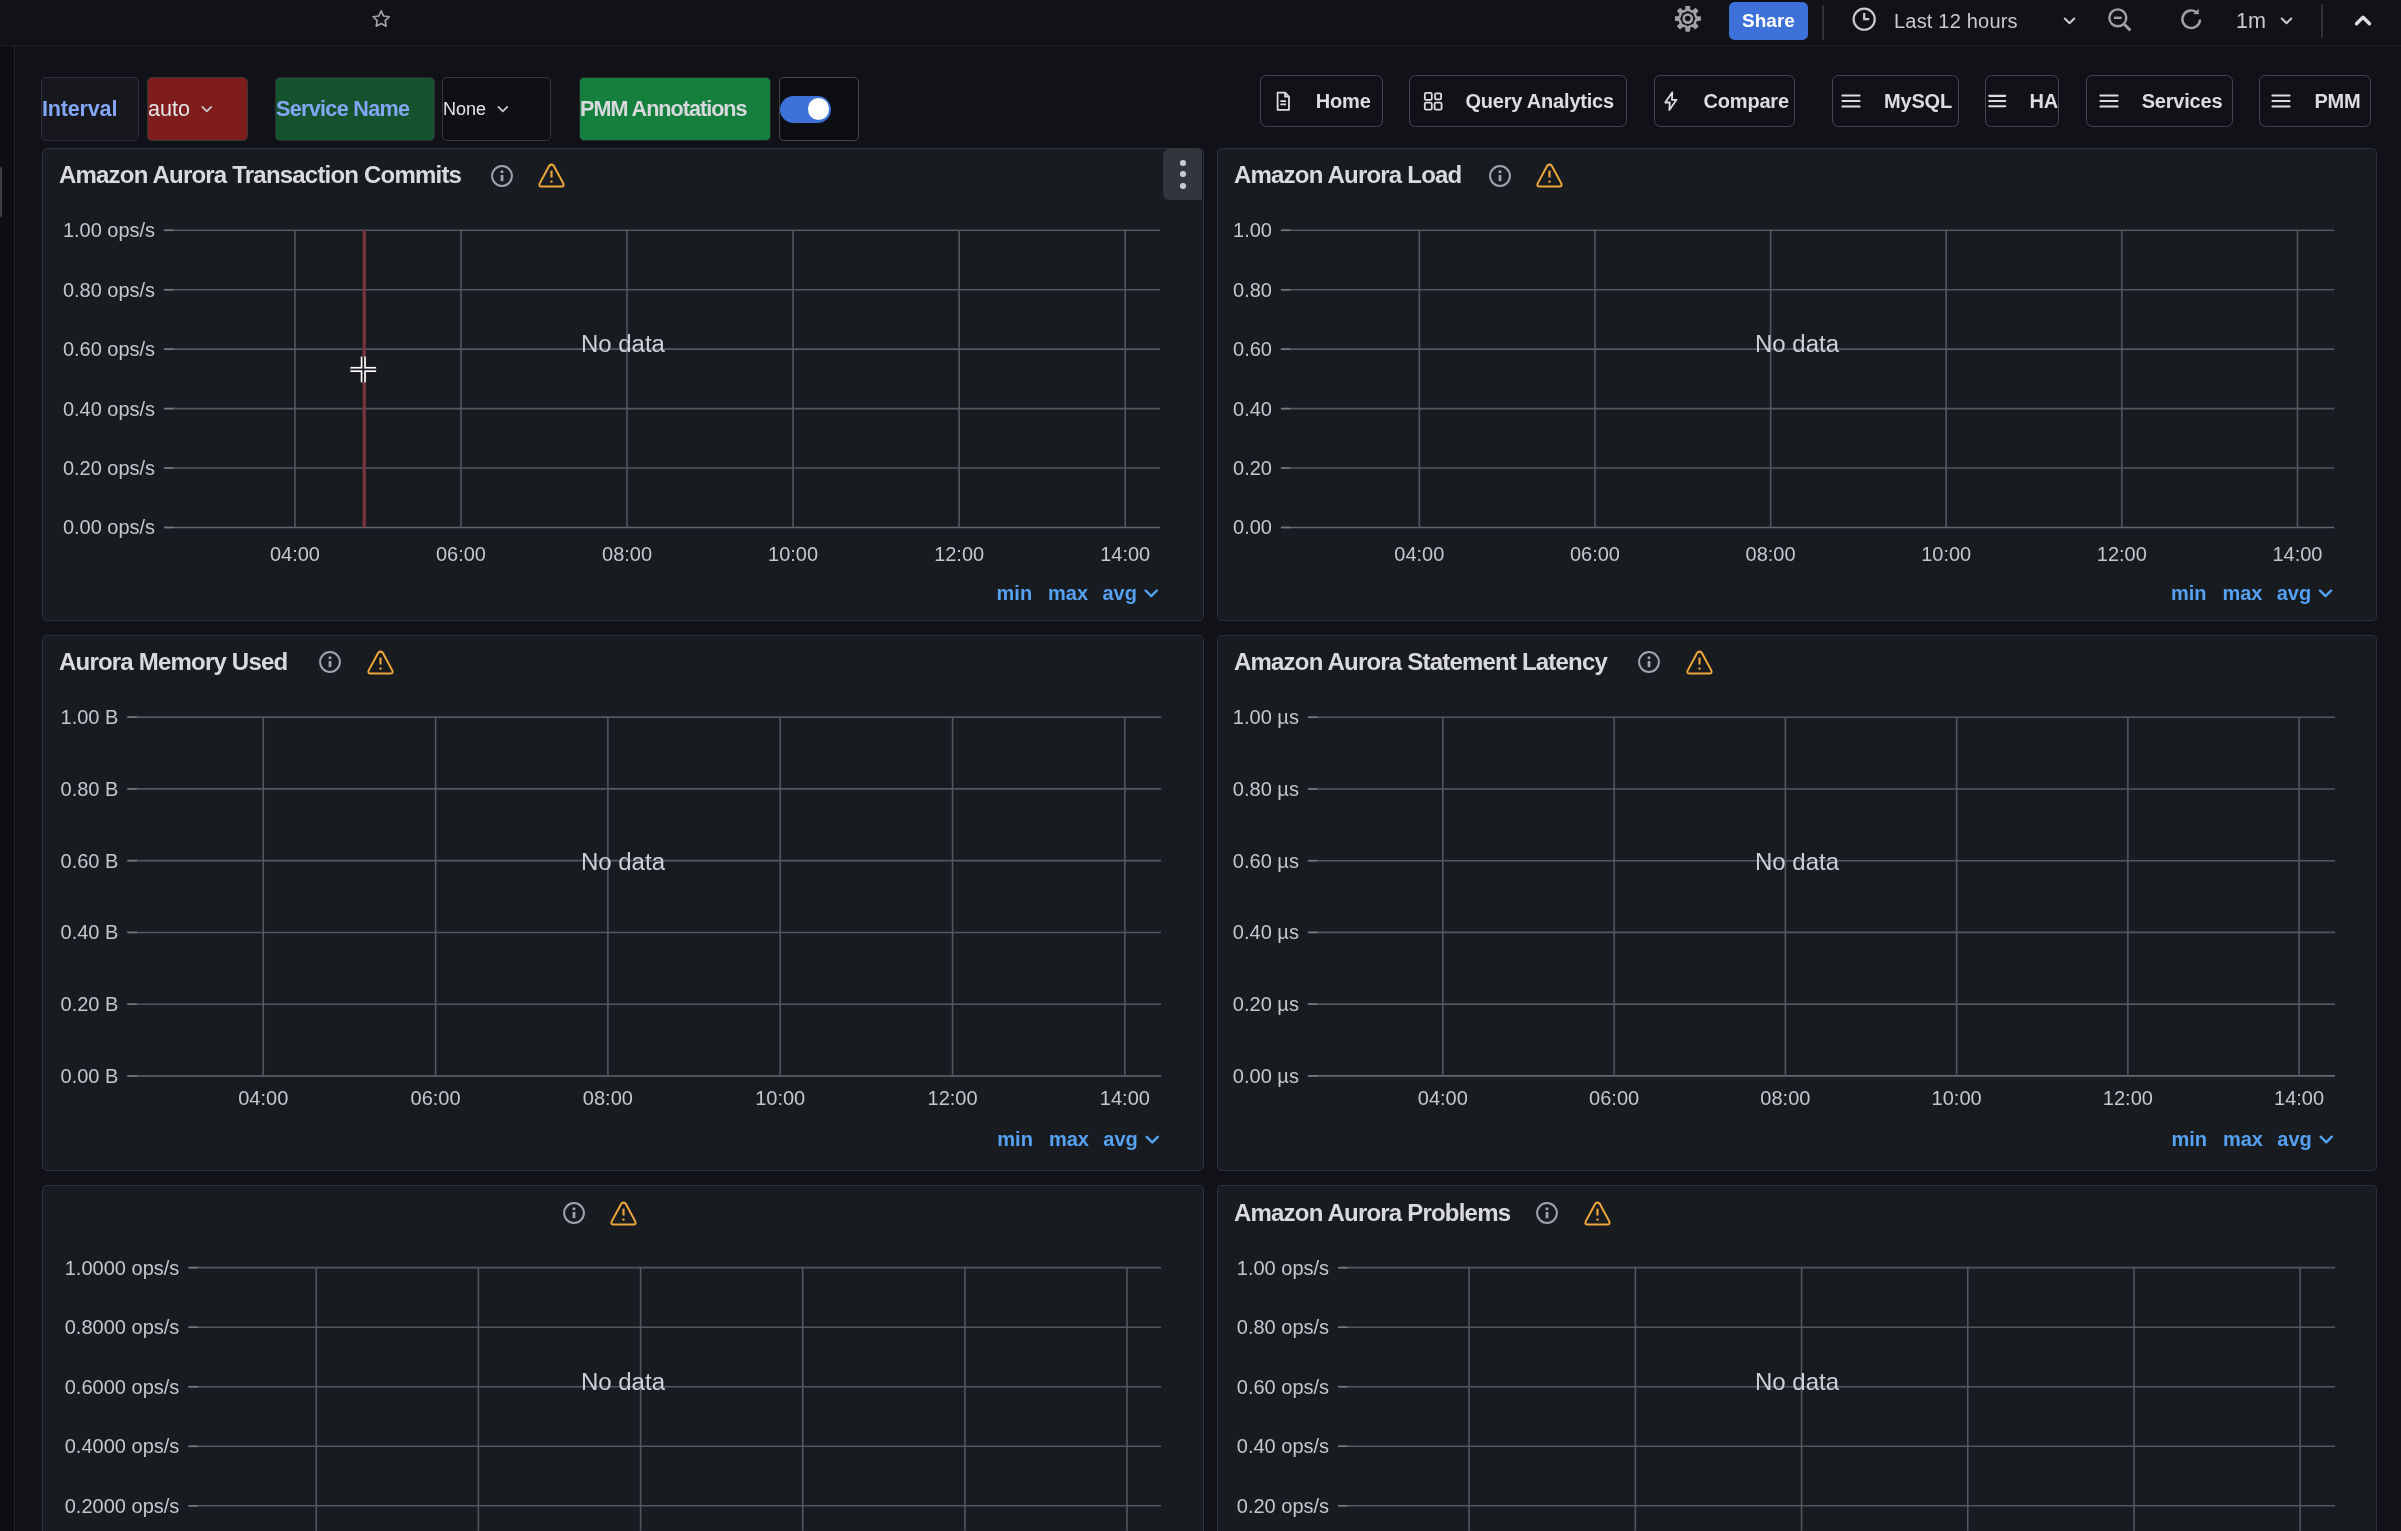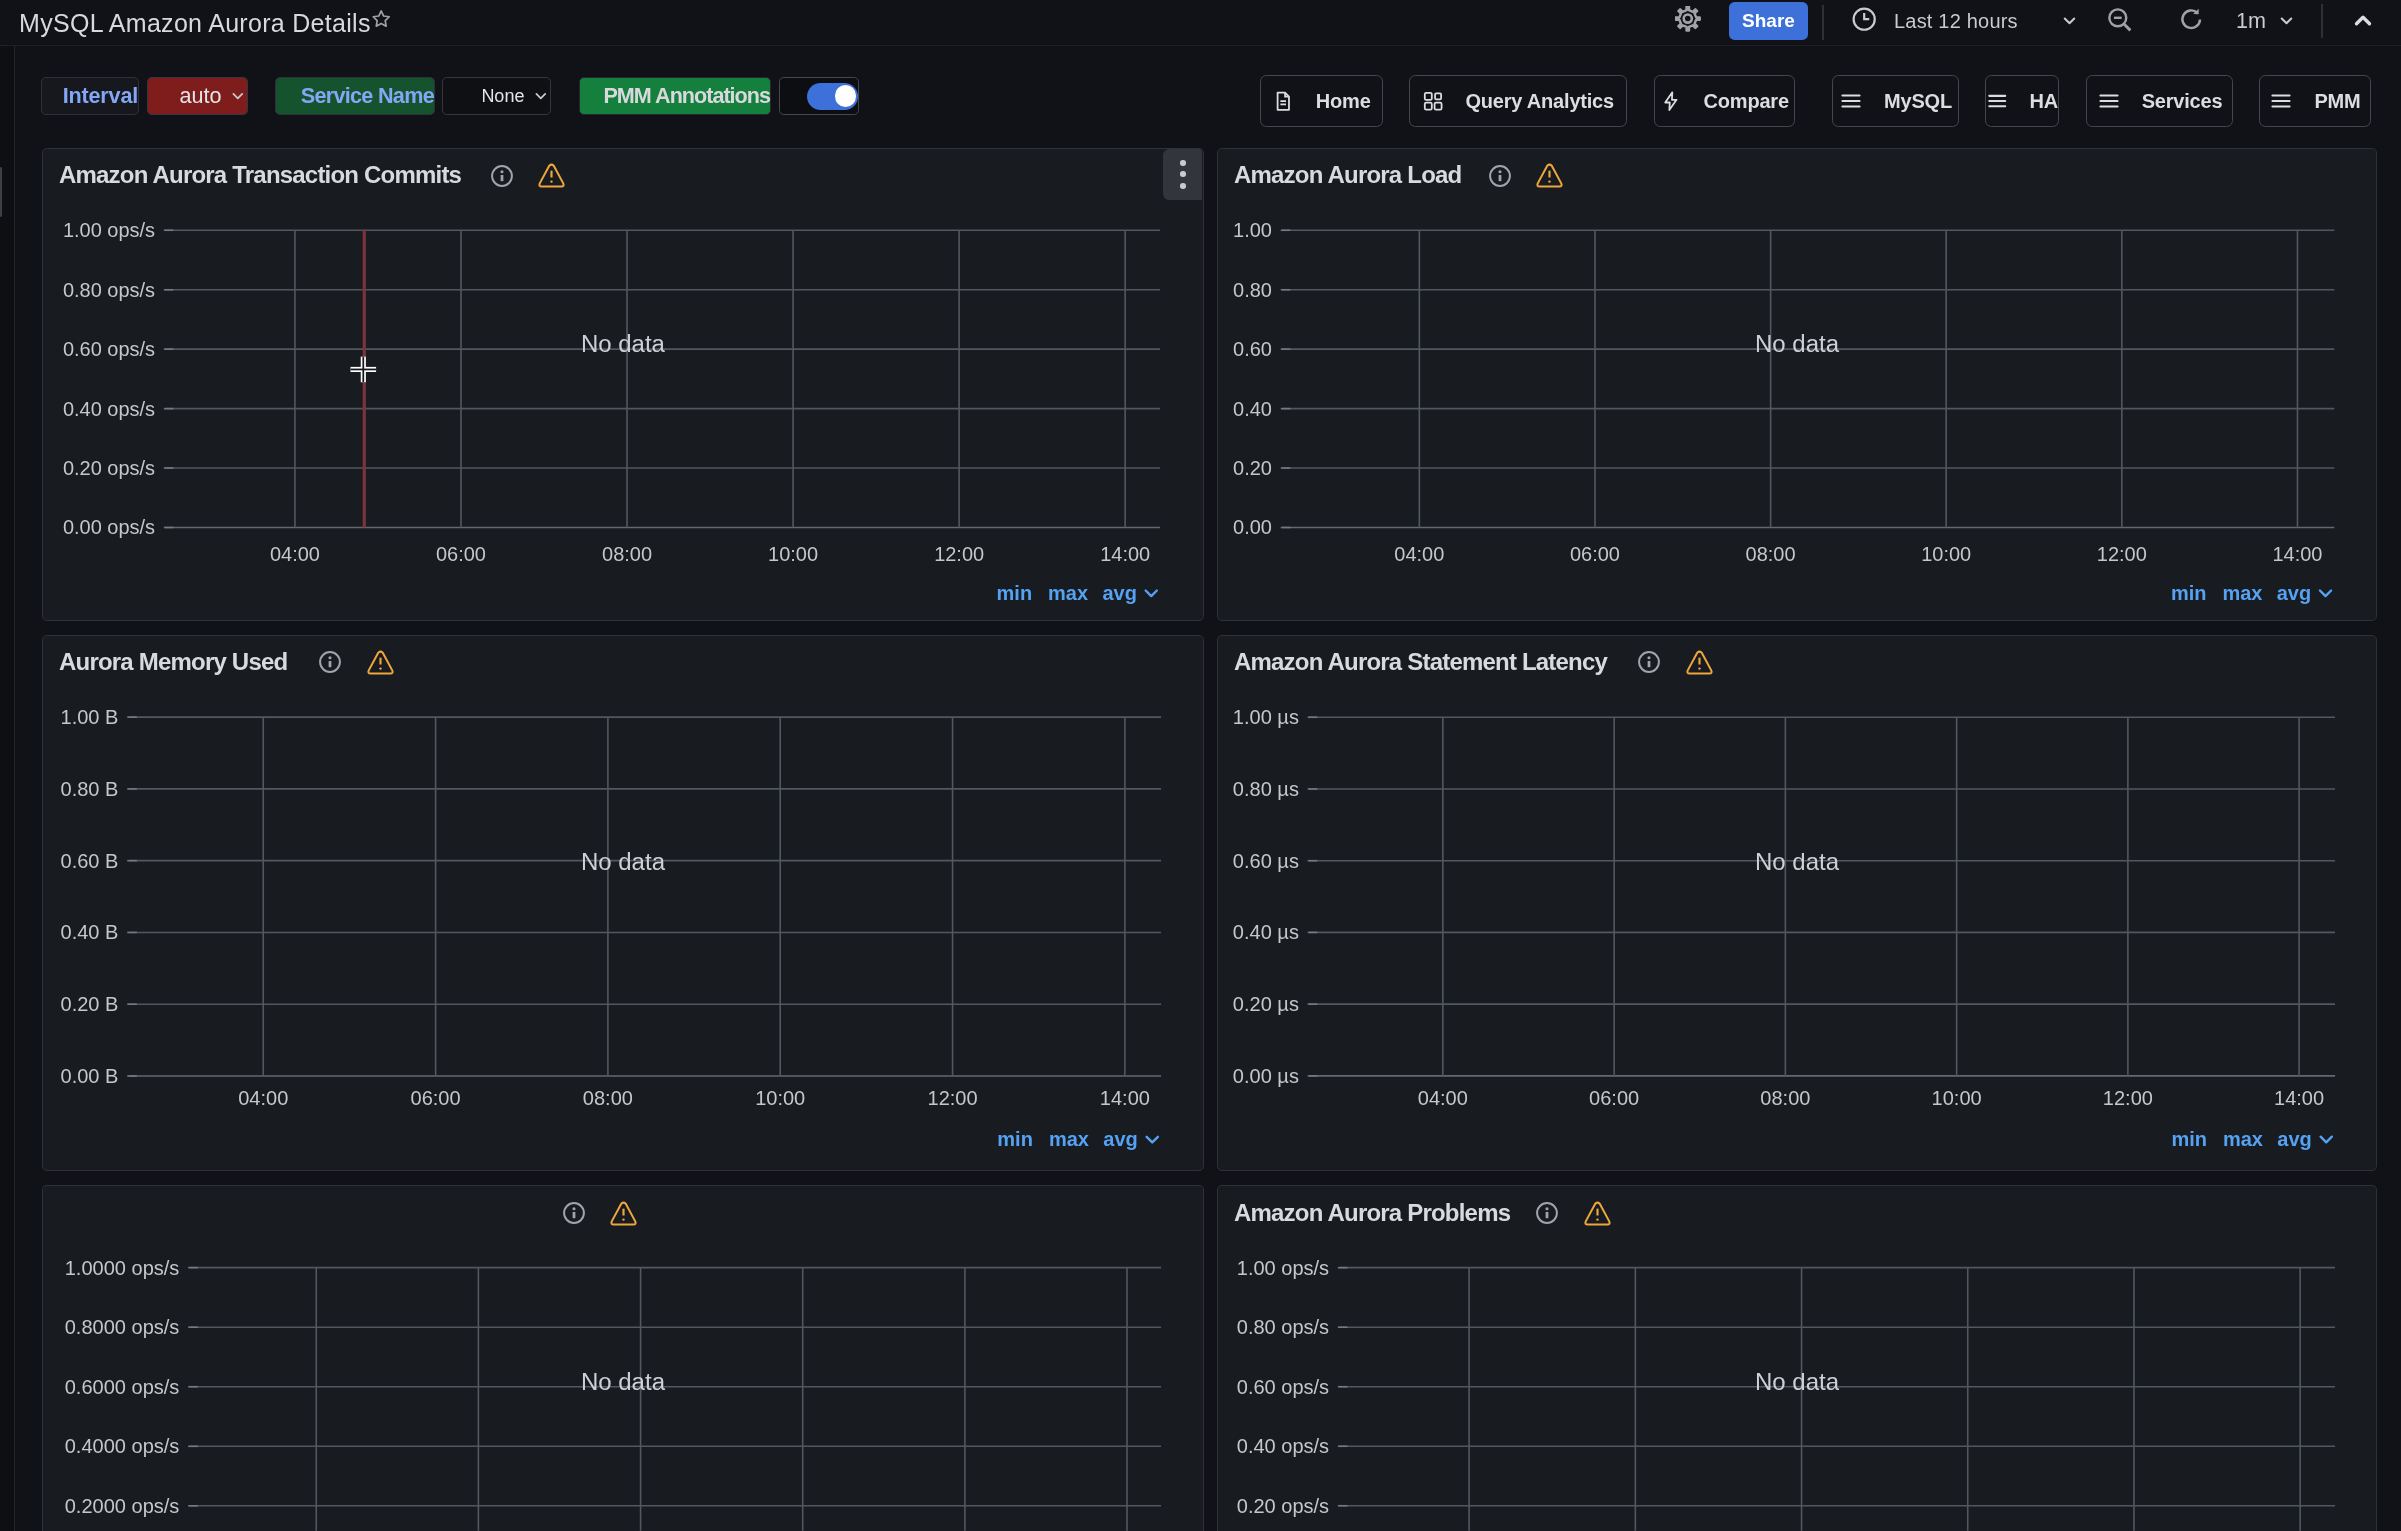--- a/index.html
+++ b/index.html
@@ -1,26 +1,25 @@
 <!DOCTYPE html>
 <html style="font-size:13px"><head><meta charset="utf-8"><style>
 html,body{margin:0;padding:0;background:#111217;width:2401px;height:1531px;overflow:hidden}
 *{box-sizing:border-box;font-family:"Liberation Sans",sans-serif;-webkit-font-smoothing:antialiased}
 .abs{position:absolute}
 .panel{position:absolute;background:#181b20;border:1.6px solid #2e3137;border-radius:4.8px}
 .ptitle{position:absolute;font-size:24px;font-weight:600;letter-spacing:-0.8px;color:#d9dade;white-space:nowrap}
 .navbtn{position:absolute;height:52px;border:1.6px solid #44474e;border-radius:6.4px;display:flex;align-items:center;justify-content:center;gap:21px;color:#dcdde1;font-size:20px;font-weight:600;letter-spacing:-0.2px}
-.tbox{position:absolute;top:77px;height:38px;border-radius:4.8px;display:flex;align-items:center;justify-content:flex-end}
+.tbox{position:absolute;top:77px;height:64px;border-radius:4.8px;display:flex;align-items:center;justify-content:flex-start}
 </style></head><body>
 <div class="abs" style="left:0;top:0;width:2401px;height:1531px">
     <div class="abs" style="left:0;top:46px;width:13.6px;height:1485px;background:#0e0f13"></div>
     <div class="abs" style="left:13.6px;top:46px;width:1.6px;height:1485px;background:#232529"></div>
     <div class="abs" style="left:0;top:167px;width:2.4px;height:50px;border-radius:2.4px;background:#3c3f46"></div>
     <div class="abs" style="left:0;top:0;width:2401px;height:46px;background:#111217;border-bottom:1.6px solid #1f2126"></div>
-    <div class="abs" style="left:19px;top:0;height:46px;display:flex;align-items:center;font-size:25px;font-weight:500;letter-spacing:0.3px;color:#d8d9dc">MySQL Amazon Aurora Details</div>
     <svg class="abs" style="left:370px;top:8px" width="22.4" height="22.4" viewBox="0 0 24 24">
       <path d="M12 3.2 14.6 8.6 20.6 9.4 16.3 13.6 17.3 19.5 12 16.7 6.7 19.5 7.7 13.6 3.4 9.4 9.4 8.6 Z" fill="none" stroke="#a0a2a8" stroke-width="1.8" stroke-linejoin="round"></path>
     </svg>
     <svg class="abs" style="left:1675px;top:5.6px" width="26" height="26" viewBox="2092 7 32 32">
       <path d="M2101.46 14.18 L2106.23 12.20 L2106.20 7.78 L2109.20 7.78 L2109.17 12.20 L2109.17 12.20 L2113.94 14.18 L2117.05 11.03 L2119.17 13.15 L2116.02 16.26 L2116.02 16.26 L2118.00 21.03 L2122.42 21.00 L2122.42 24.00 L2118.00 23.97 L2118.00 23.97 L2116.02 28.74 L2119.17 31.85 L2117.05 33.97 L2113.94 30.82 L2113.94 30.82 L2109.17 32.80 L2109.20 37.22 L2106.20 37.22 L2106.23 32.80 L2106.23 32.80 L2101.46 30.82 L2098.35 33.97 L2096.23 31.85 L2099.38 28.74 L2099.38 28.74 L2097.40 23.97 L2092.98 24.00 L2092.98 21.00 L2097.40 21.03 L2097.40 21.03 L2099.38 16.26 L2096.23 13.15 L2098.35 11.03 L2101.46 14.18 Z" fill="none" stroke="#a0a2a8" stroke-width="3" stroke-linejoin="round"></path>
       <circle cx="2107.7" cy="22.5" r="5" fill="none" stroke="#a0a2a8" stroke-width="3.2"></circle>
     </svg>
     <div class="abs" style="left:1729px;top:1.6px;width:79px;height:38px;border-radius:5.6px;background:#3d71d9;display:flex;align-items:center;justify-content:center;color:#fff;font-size:19px;font-weight:700">Share</div>
     <div class="abs" style="left:1822px;top:4.8px;width:1.6px;height:35px;background:#2e3035"></div>
     <svg class="abs" style="left:1851px;top:6.4px" width="26.4" height="26.4" viewBox="0 0 24 24">

